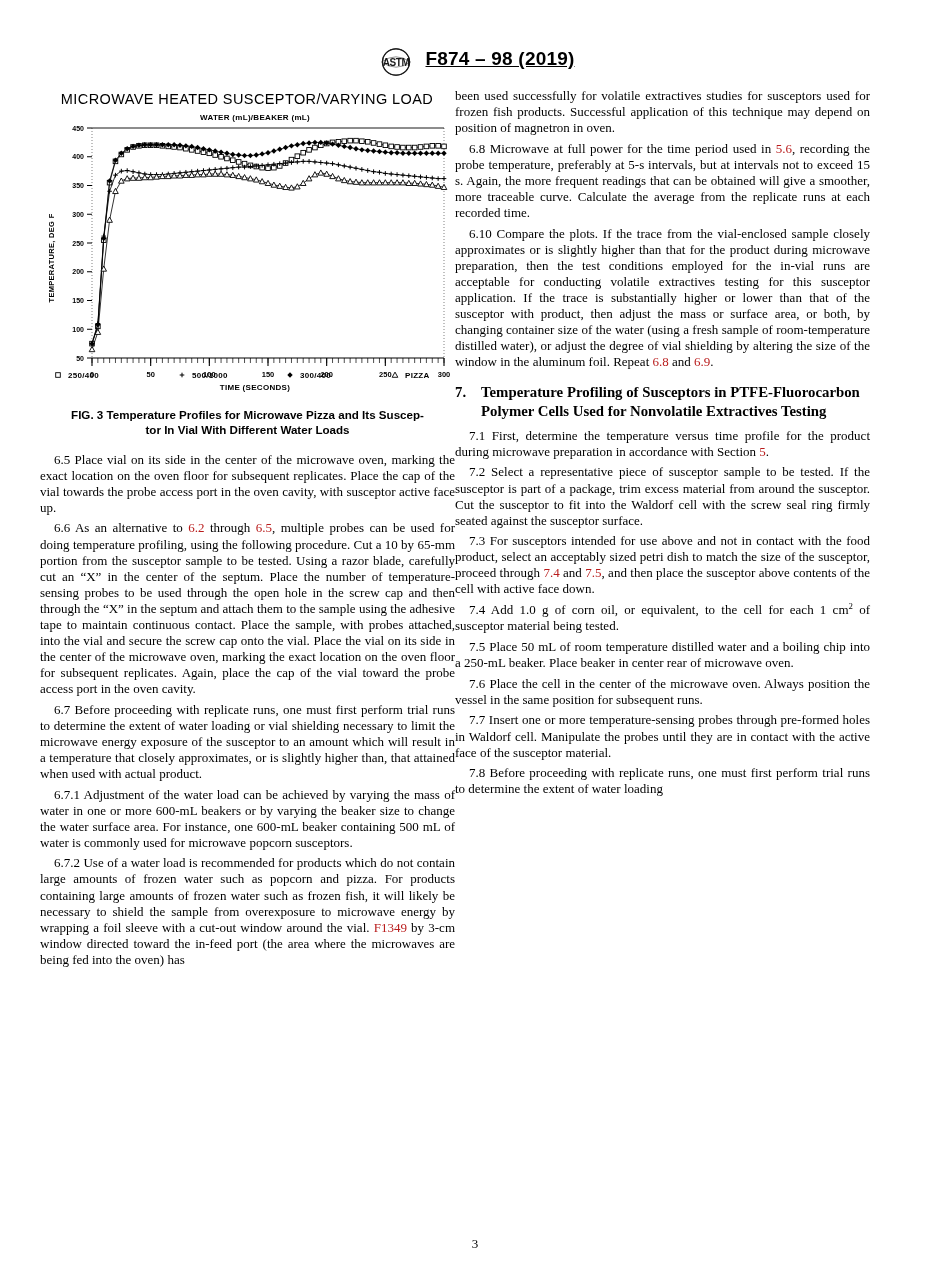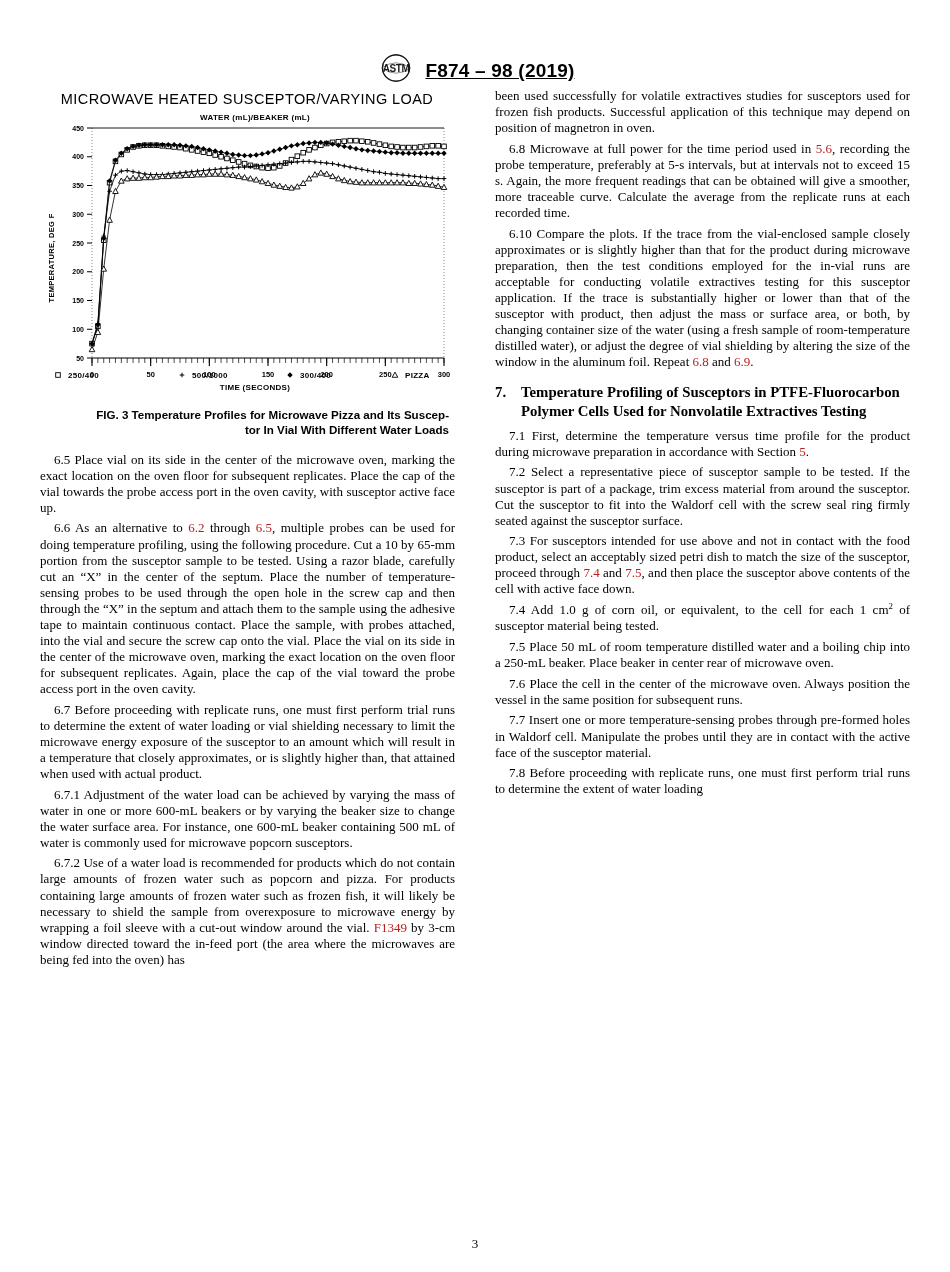--- a/index.html
+++ b/index.html
@@ -19,21 +19,21 @@
     position: relative;
     width: 950px;
     height: 1272px;
     box-sizing: border-box;
     padding: 0;
   }
 
   
   .header {
     display: flex;
-    align-items: flex-end;
+    align-items: flex-start;
     justify-content: center;
     gap: 10px;
     padding-top: 48px;
     height: 34px;
   }
   .astm-logo {
     width: 40px;
     height: 28px;
     flex: 0 0 auto;
   }
@@ -46,42 +46,41 @@
     text-decoration: underline;
   }
 
   
   .columns {
     position: absolute;
     top: 88px;
     left: 40px;
     width: 870px;
     display: flex;
-    gap: 40px;
   }
   .col {
     width: 415px;
   }
 
   
   .figure-block {
     width: 415px;
     margin-bottom: 14px;
   }
   .chart-svg {
     display: block;
     width: 415px;
     height: 315px;
   }
   .fig-caption {
     font-family: "Liberation Sans", sans-serif;
     font-weight: bold;
     font-size: 11.6px;
     line-height: 1.32;
-    text-align: right;
+    text-align: center;
     margin-top: 4px;
     padding: 0 6px;
   }
 
   
   p.body {
     margin: 0 0 0.36em 0;
     font-size: 13px;
     line-height: 1.235;
     text-align: justify;

